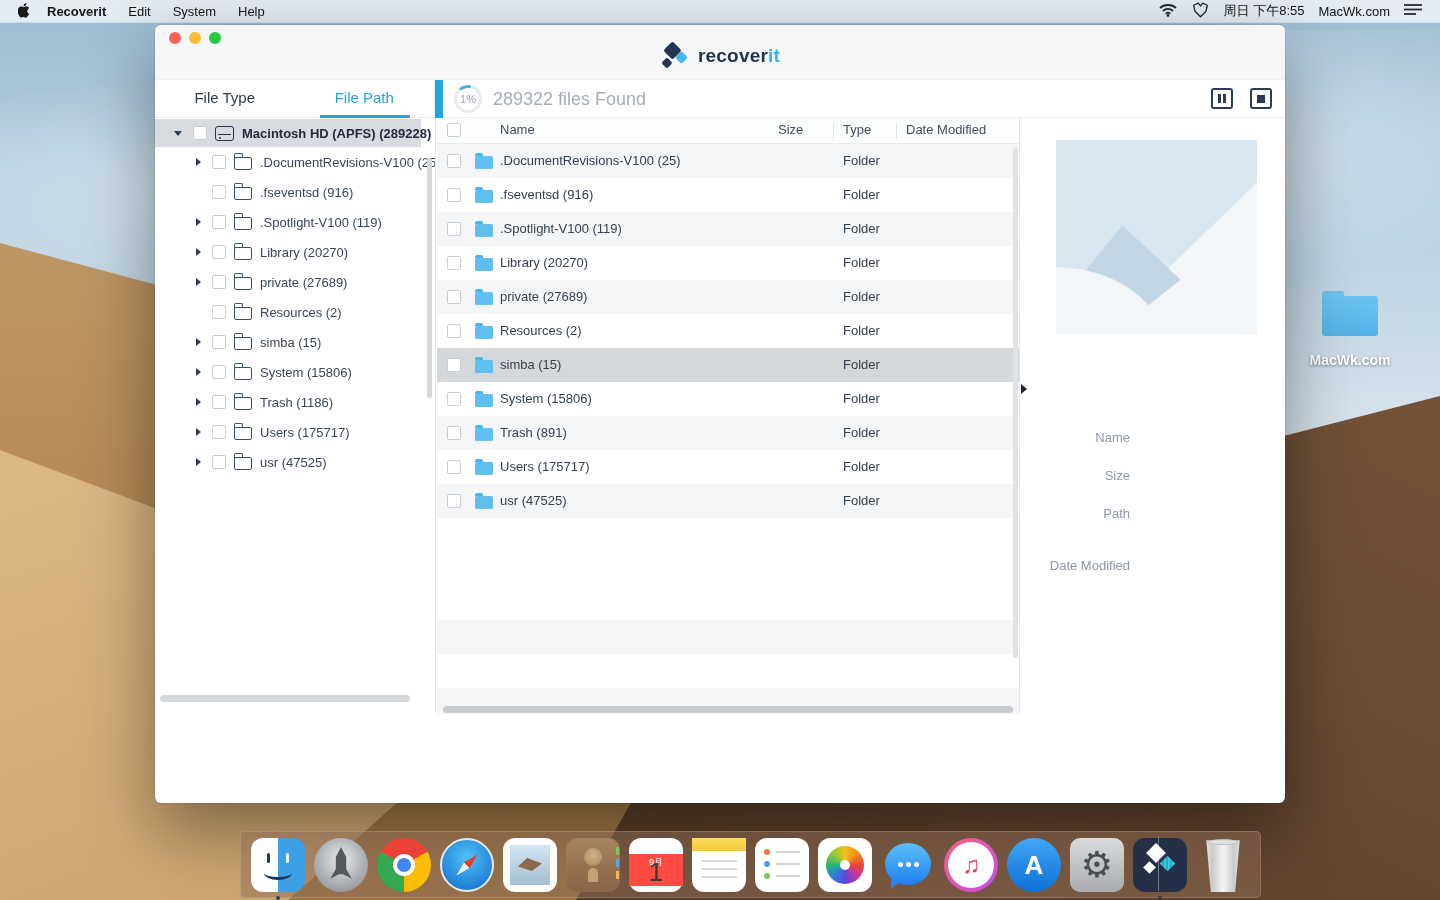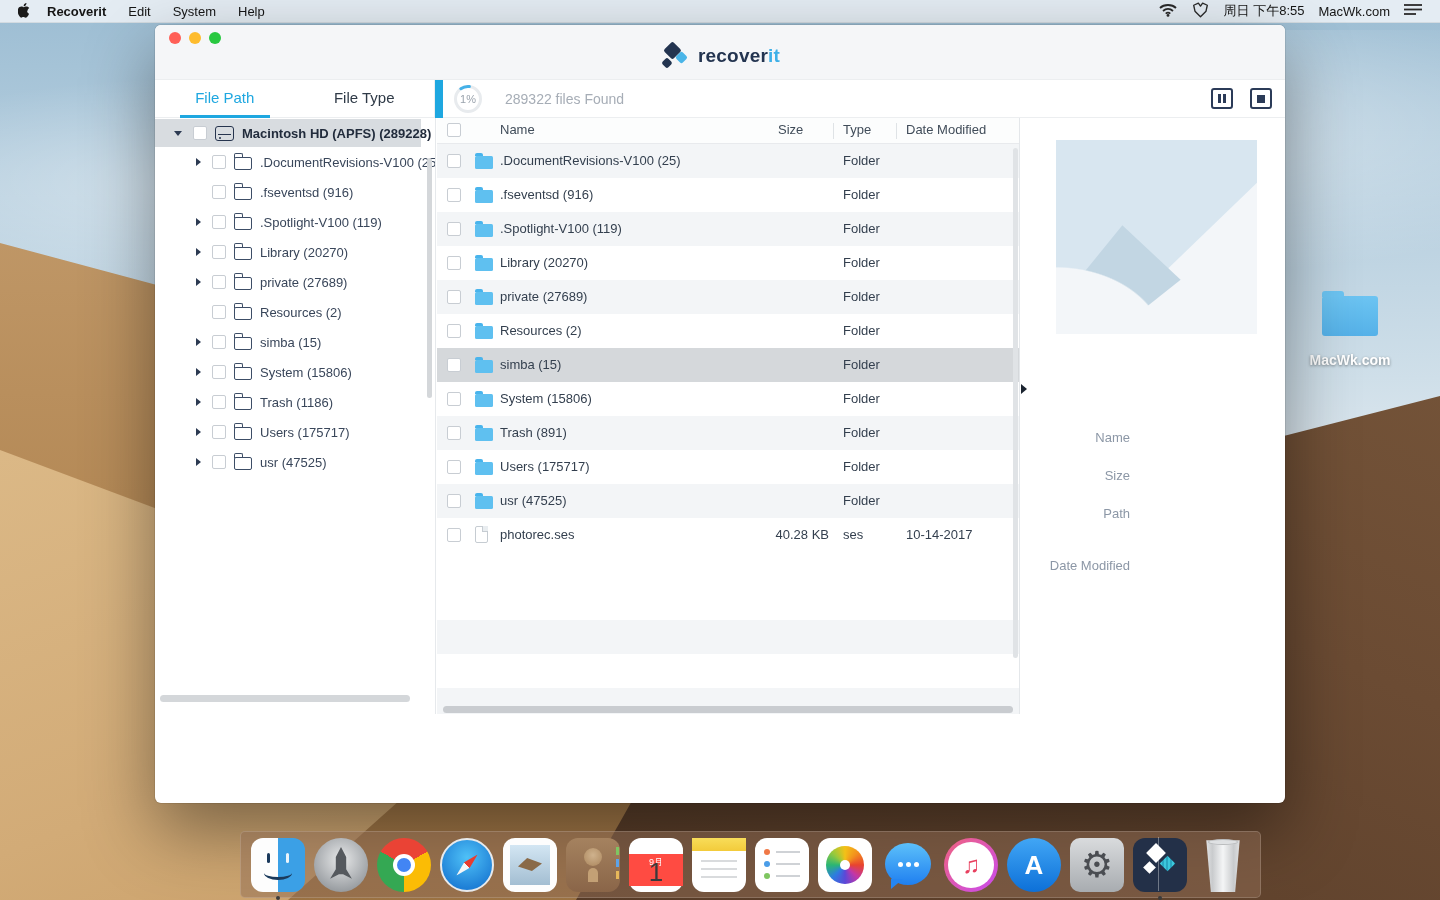--- a/index.html
+++ b/index.html
@@ -65,21 +65,21 @@
   .tabbar { position:absolute; left:0; top:55px; width:100%; height:38px; background:#fff;
     border-bottom:1px solid #eceef0; }
   .tabs { position:absolute; left:0; top:0; width:280px; height:38px; display:flex;
     border-right:1px solid #eceef0; }
   .tab { width:140px; text-align:center; line-height:36px; font-size:15px; color:#2f3a47; position:relative; }
   .tab.active { color:#1ea7e0; }
   .tab.active::after { content:""; position:absolute; left:25px; bottom:0; width:90px; height:3px; background:#1ea7e0; }
   .scanbar { position:absolute; left:280px; top:0; width:8px; height:38px; background:#1ea7e0; }
   .pcircle { position:absolute; left:298px; top:4px; width:30px; height:30px; }
   .pcircle span { position:absolute; inset:0; text-align:center; line-height:30px; font-size:11px; color:#9aa3ad; }
-  .files-found { position:absolute; left:350px; top:0; line-height:38px; font-size:14px; color:#a6adb6; }
+  .files-found { position:absolute; left:338px; top:0; line-height:38px; font-size:18px; color:#a6adb6; }
   .remaining { position:absolute; right:155px; top:0; line-height:38px; font-size:13px; color:#a6adb6; }
   .ctrl-btn { position:absolute; top:8px; width:22px; height:21px; border:2px solid #2b3b58; border-radius:3px; background:#fff; }
   .ctrl-pause { right:52px; }
   .ctrl-pause::before { content:""; position:absolute; left:5px; top:4px; width:2.5px; height:9px;
     background:#2b3b58; box-shadow:5px 0 0 #2b3b58; }
   .ctrl-stop { right:13px; }
   .ctrl-stop::before { content:""; position:absolute; left:5px; top:5px; width:8px; height:8px; background:#2b3b58; }
 
   
   .bodyarea { position:absolute; left:0; top:93px; width:1130px; height:596px; overflow:hidden; }
@@ -332,22 +332,22 @@
         <i class="lm1"></i>
           <i class="lm2"></i>
           <i class="lm3"></i>
       </span>
       <span class="logo-text"><span>recover</span><b>it</b></span>
     </div>
   </div>
 
   <div class="tabbar">
     <div class="tabs">
+      <div class="tab">File Type</div>
       <div class="tab active">File Path</div>
-      <div class="tab">File Type</div>
     </div>
     <div class="scanbar"></div>
     <div class="pcircle">
       <svg width="30" height="30" viewBox="0 0 30 30">
         <circle cx="15" cy="15" r="12.5" stroke="#e8ebee" stroke-width="3" fill="none"></circle>
         <circle cx="15" cy="15" r="12.5" stroke="#45b1e8" stroke-width="3" fill="none" stroke-dasharray="9 69.5" stroke-linecap="round" transform="rotate(-125 15 15)"></circle>
       </svg>
       <span>1%</span>
     </div>
     <div class="files-found">289322 files Found</div>
@@ -551,28 +551,20 @@
 
           <div class="trow">
             <span class="cb"></span>
             <span class="ricon folder"></span>
             <span class="c-name">usr (47525)</span>
             <span class="c-size"></span>
             <span class="c-type">Folder</span>
             <span class="c-date"></span>
           </div>
 
-          <div class="trow">
-            <span class="cb"></span>
-            <span class="ricon file"></span>
-            <span class="c-name">photorec.ses</span>
-            <span class="c-size">40.28 KB</span>
-            <span class="c-type">ses</span>
-            <span class="c-date">10-14-2017</span>
-          </div>
 
         </div>
       <div class="stripe stripe1"></div>
       <div class="stripe stripe2"></div>
       <div class="tb-vscroll"></div>
       <div class="tb-hscroll"></div>
     </div>
 
     <div class="panel-arrow"></div>
 

